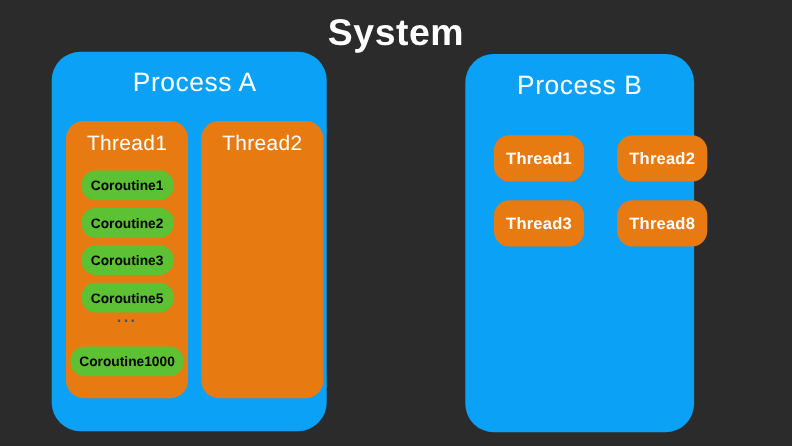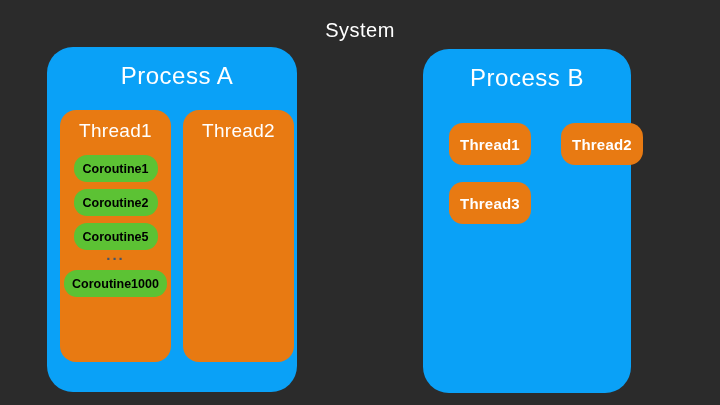--- a/index.html
+++ b/index.html
@@ -21,23 +21,23 @@
   .canvas {
     position: relative;
     width: 720px; height: 405px;
     background: var(--background);
   }
   .diagram-title {
     position: absolute;
     top: 13px; left: 0; width: 720px;
     text-align: center;
     color: var(--title_text);
-    font-size: 20px;
+    font-size: 34px;
     line-height: 34px;
-    font-weight: 400;
+    font-weight: 700;
     letter-spacing: 0.5px;
   }
   .process {
     position: absolute;
     background: var(--process);
     border-radius: 26px;
   }
   .process-a { left: 47px; top: 47px; width: 250px; height: 345px; padding-left: 10px; }
   .process-b { left: 423px; top: 49px; width: 208px; height: 344px; }
   .process-title {
@@ -76,21 +76,21 @@
     border-radius: 13px;
     display: flex;
     align-items: center;
     justify-content: center;
     color: var(--coroutine_text);
     font-size: 12.5px;
     font-weight: 700;
     text-align: right;
   }
   .coroutine.first { margin-top: 12px; }
-  .coroutine.wide { width: 103px; margin-top: 8px; }
+  .coroutine.wide { width: 103px; margin-top: 19px; }
   .ellipsis {
     height: 12px;
     width: 84px;
     margin-top: 0;
     text-align: center;
     color: var(--dots);
     font-size: 15px;
     line-height: 9px;
     font-weight: 700;
     letter-spacing: 2px;
@@ -123,33 +123,35 @@
 
   <div class="diagram-title">System</div>
 
   <div class="process process-a">
     <div class="process-title">Process A</div>
 
     <div class="thread thread-1">
       <div class="thread-title">Thread1</div>
       <div class="coroutine first">Coroutine1</div>
       <div class="coroutine">Coroutine2</div>
+      <div class="coroutine">Coroutine3</div>
       <div class="coroutine">Coroutine5</div>
       <div class="ellipsis">...</div>
       <div class="coroutine wide">Coroutine1000</div>
     </div>
 
     <div class="thread thread-2">
       <div class="thread-title">Thread2</div>
     </div>
   </div>
 
   <div class="process process-b">
     <div class="process-title">Process B</div>
 
     <div class="thread-grid">
       <div class="pb-thread">Thread1</div>
       <div class="pb-thread">Thread2</div>
       <div class="pb-thread">Thread3</div>
+      <div class="pb-thread">Thread8</div>
     </div>
   </div>
 
 </div>
 
 </body></html>

